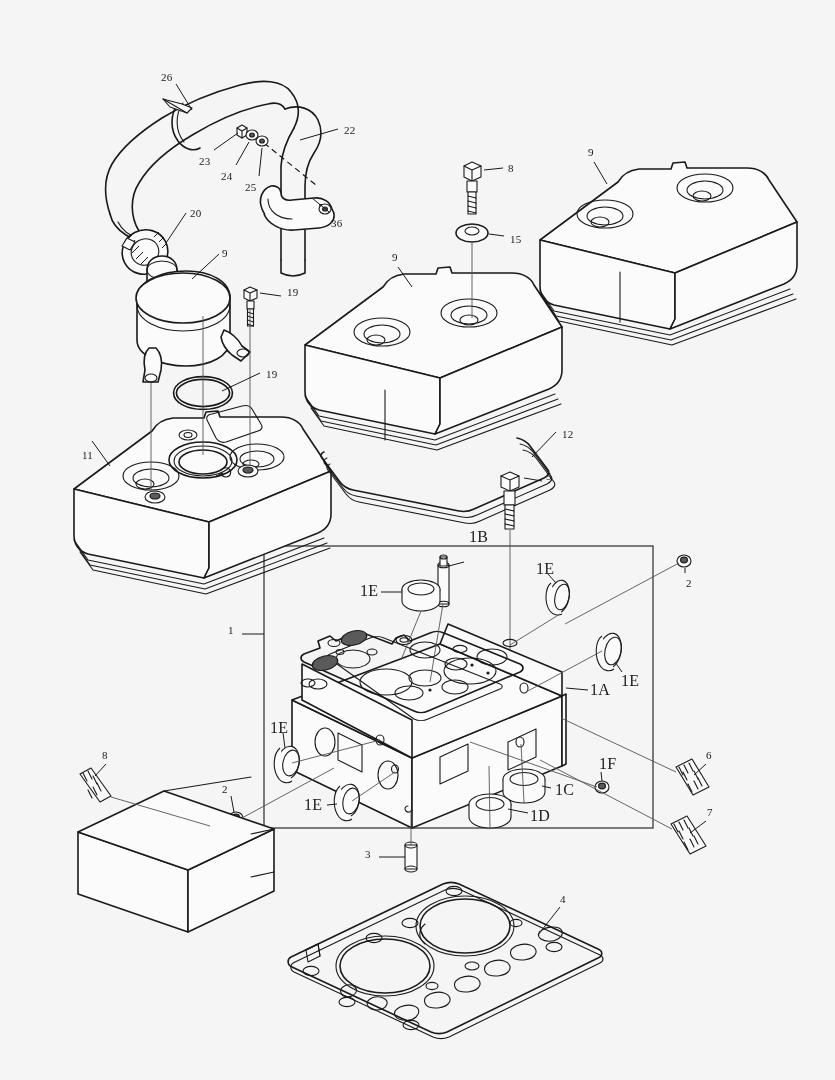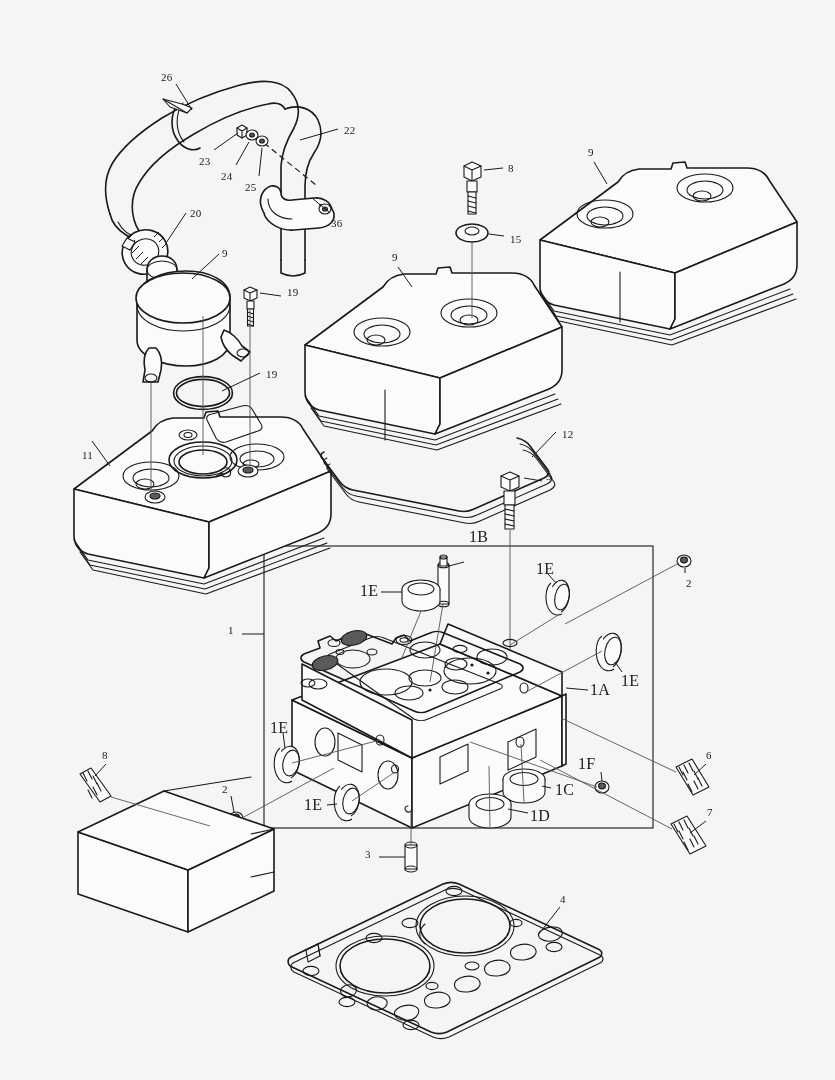--- a/index.html
+++ b/index.html
@@ -581,21 +581,21 @@
   <div class="lbl" style="left:546px;top:471px">5</div>
   <div class="lbl" style="left:228px;top:625px">1</div>
   <div class="lbl sm" style="left:469px;top:529px">1B</div>
   <div class="lbl sm" style="left:360px;top:583px">1E</div>
   <div class="lbl sm" style="left:536px;top:561px">1E</div>
   <div class="lbl" style="left:686px;top:578px">2</div>
   <div class="lbl sm" style="left:621px;top:673px">1E</div>
   <div class="lbl sm" style="left:590px;top:682px">1A</div>
   <div class="lbl sm" style="left:270px;top:720px">1E</div>
   <div class="lbl sm" style="left:304px;top:797px">1E</div>
-  <div class="lbl sm" style="left:578px;top:756px">1F</div>
+  <div class="lbl sm" style="left:599px;top:756px">1F</div>
   <div class="lbl sm" style="left:555px;top:782px">1C</div>
   <div class="lbl sm" style="left:530px;top:808px">1D</div>
   <div class="lbl" style="left:706px;top:750px">6</div>
   <div class="lbl" style="left:707px;top:807px">7</div>
   <div class="lbl" style="left:102px;top:750px">8</div>
   <div class="lbl" style="left:222px;top:784px">2</div>
   <div class="lbl" style="left:365px;top:849px">3</div>
   <div class="lbl" style="left:560px;top:894px">4</div>
 </div>
 

